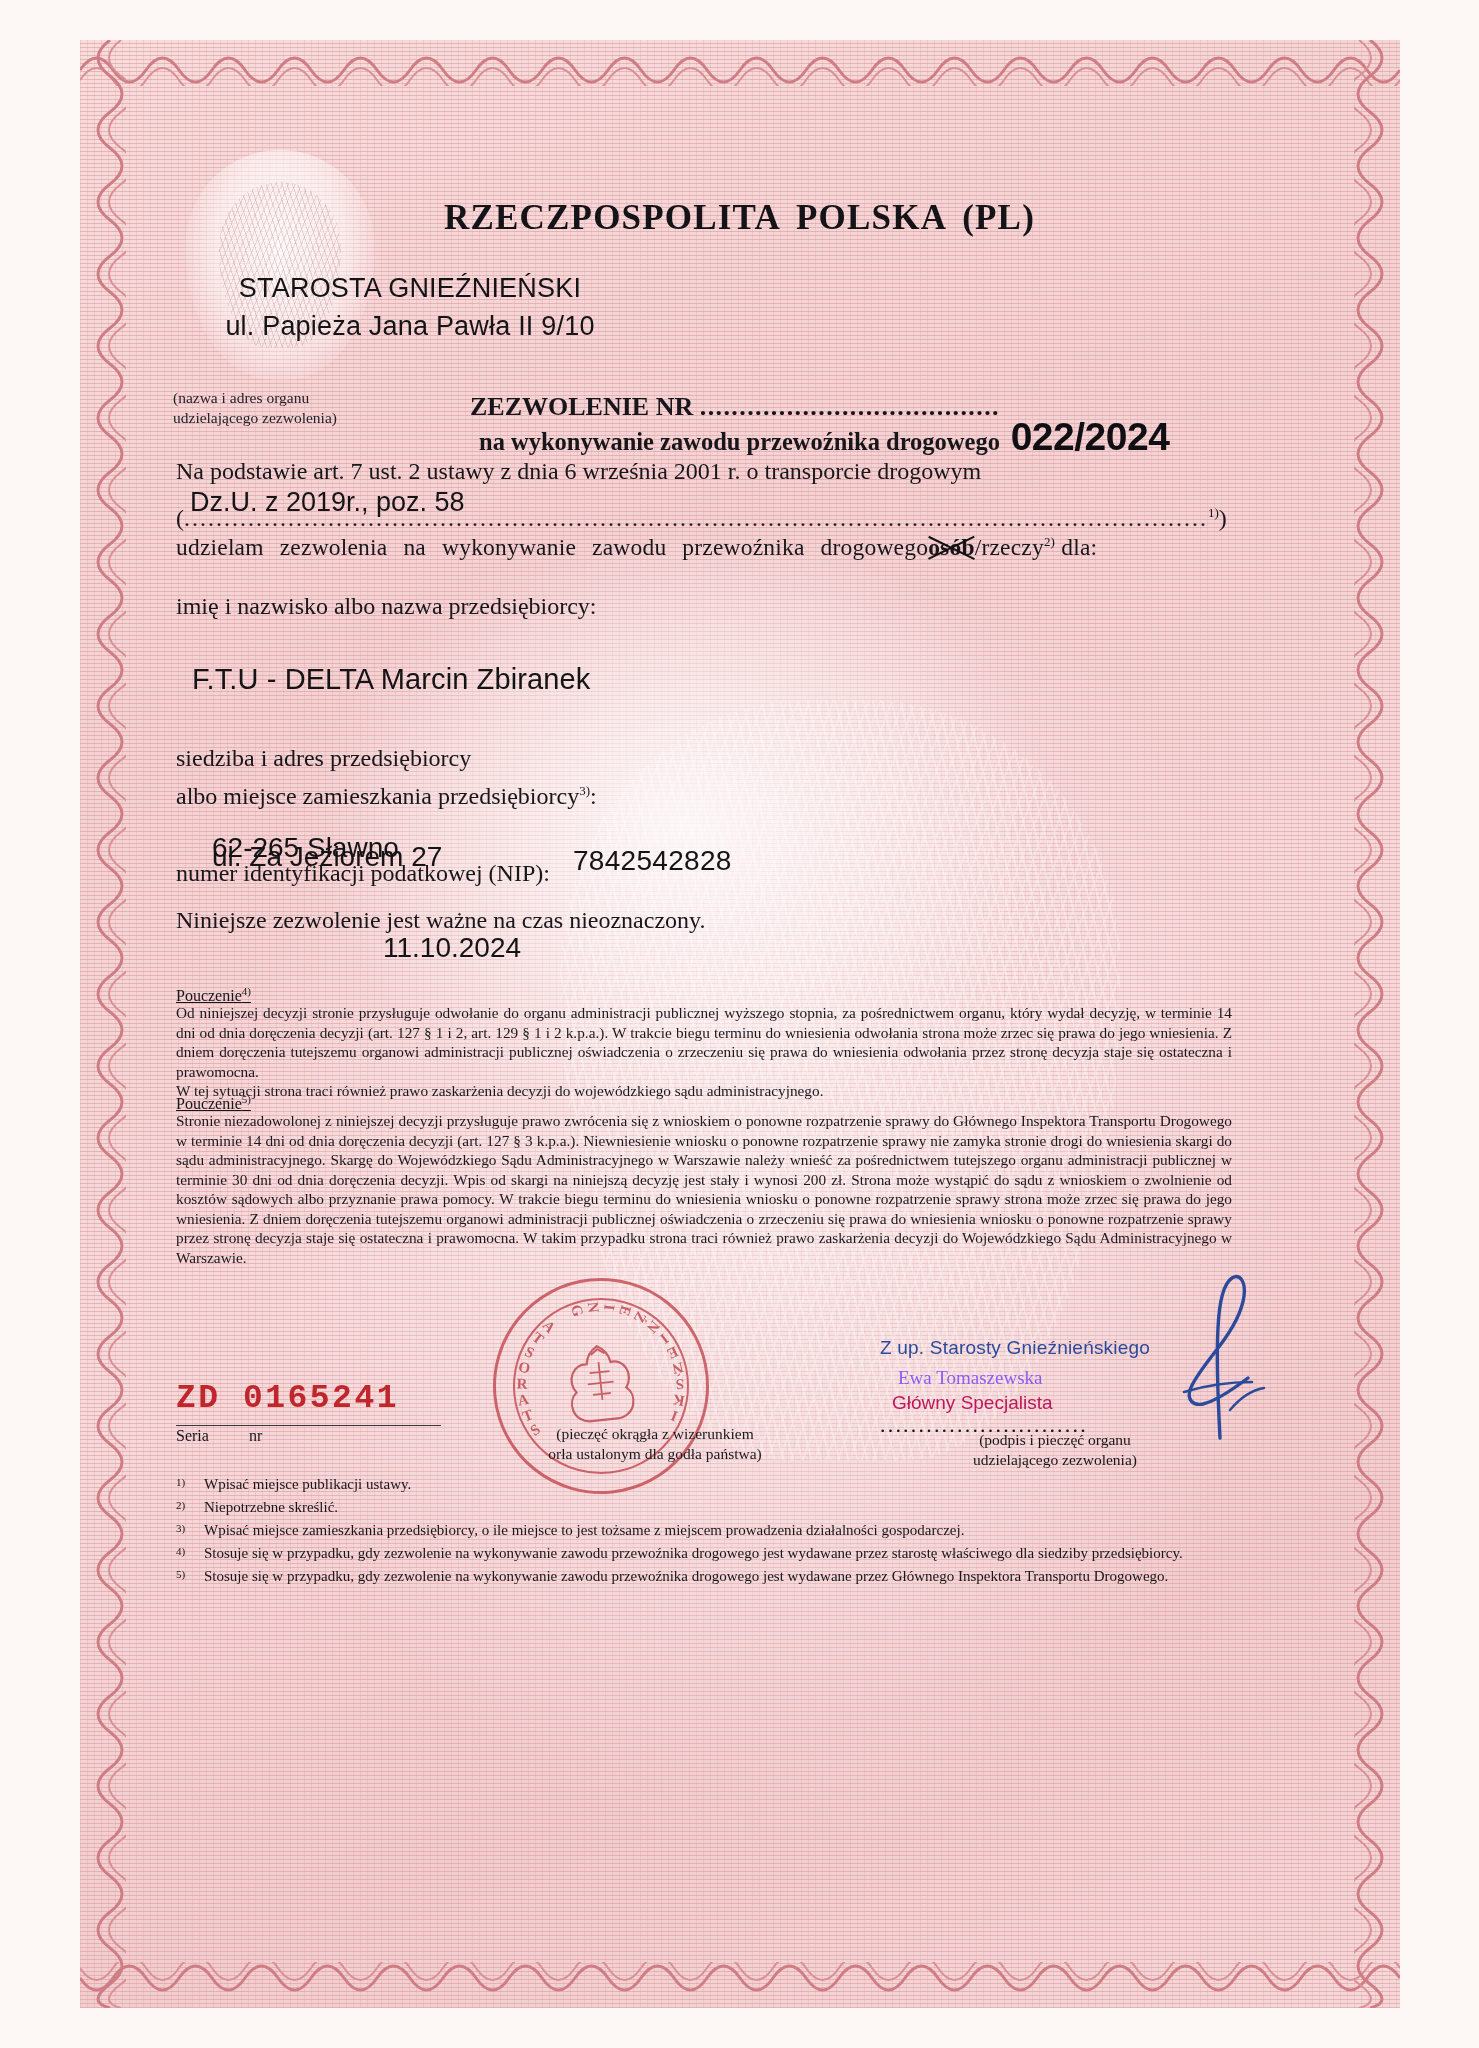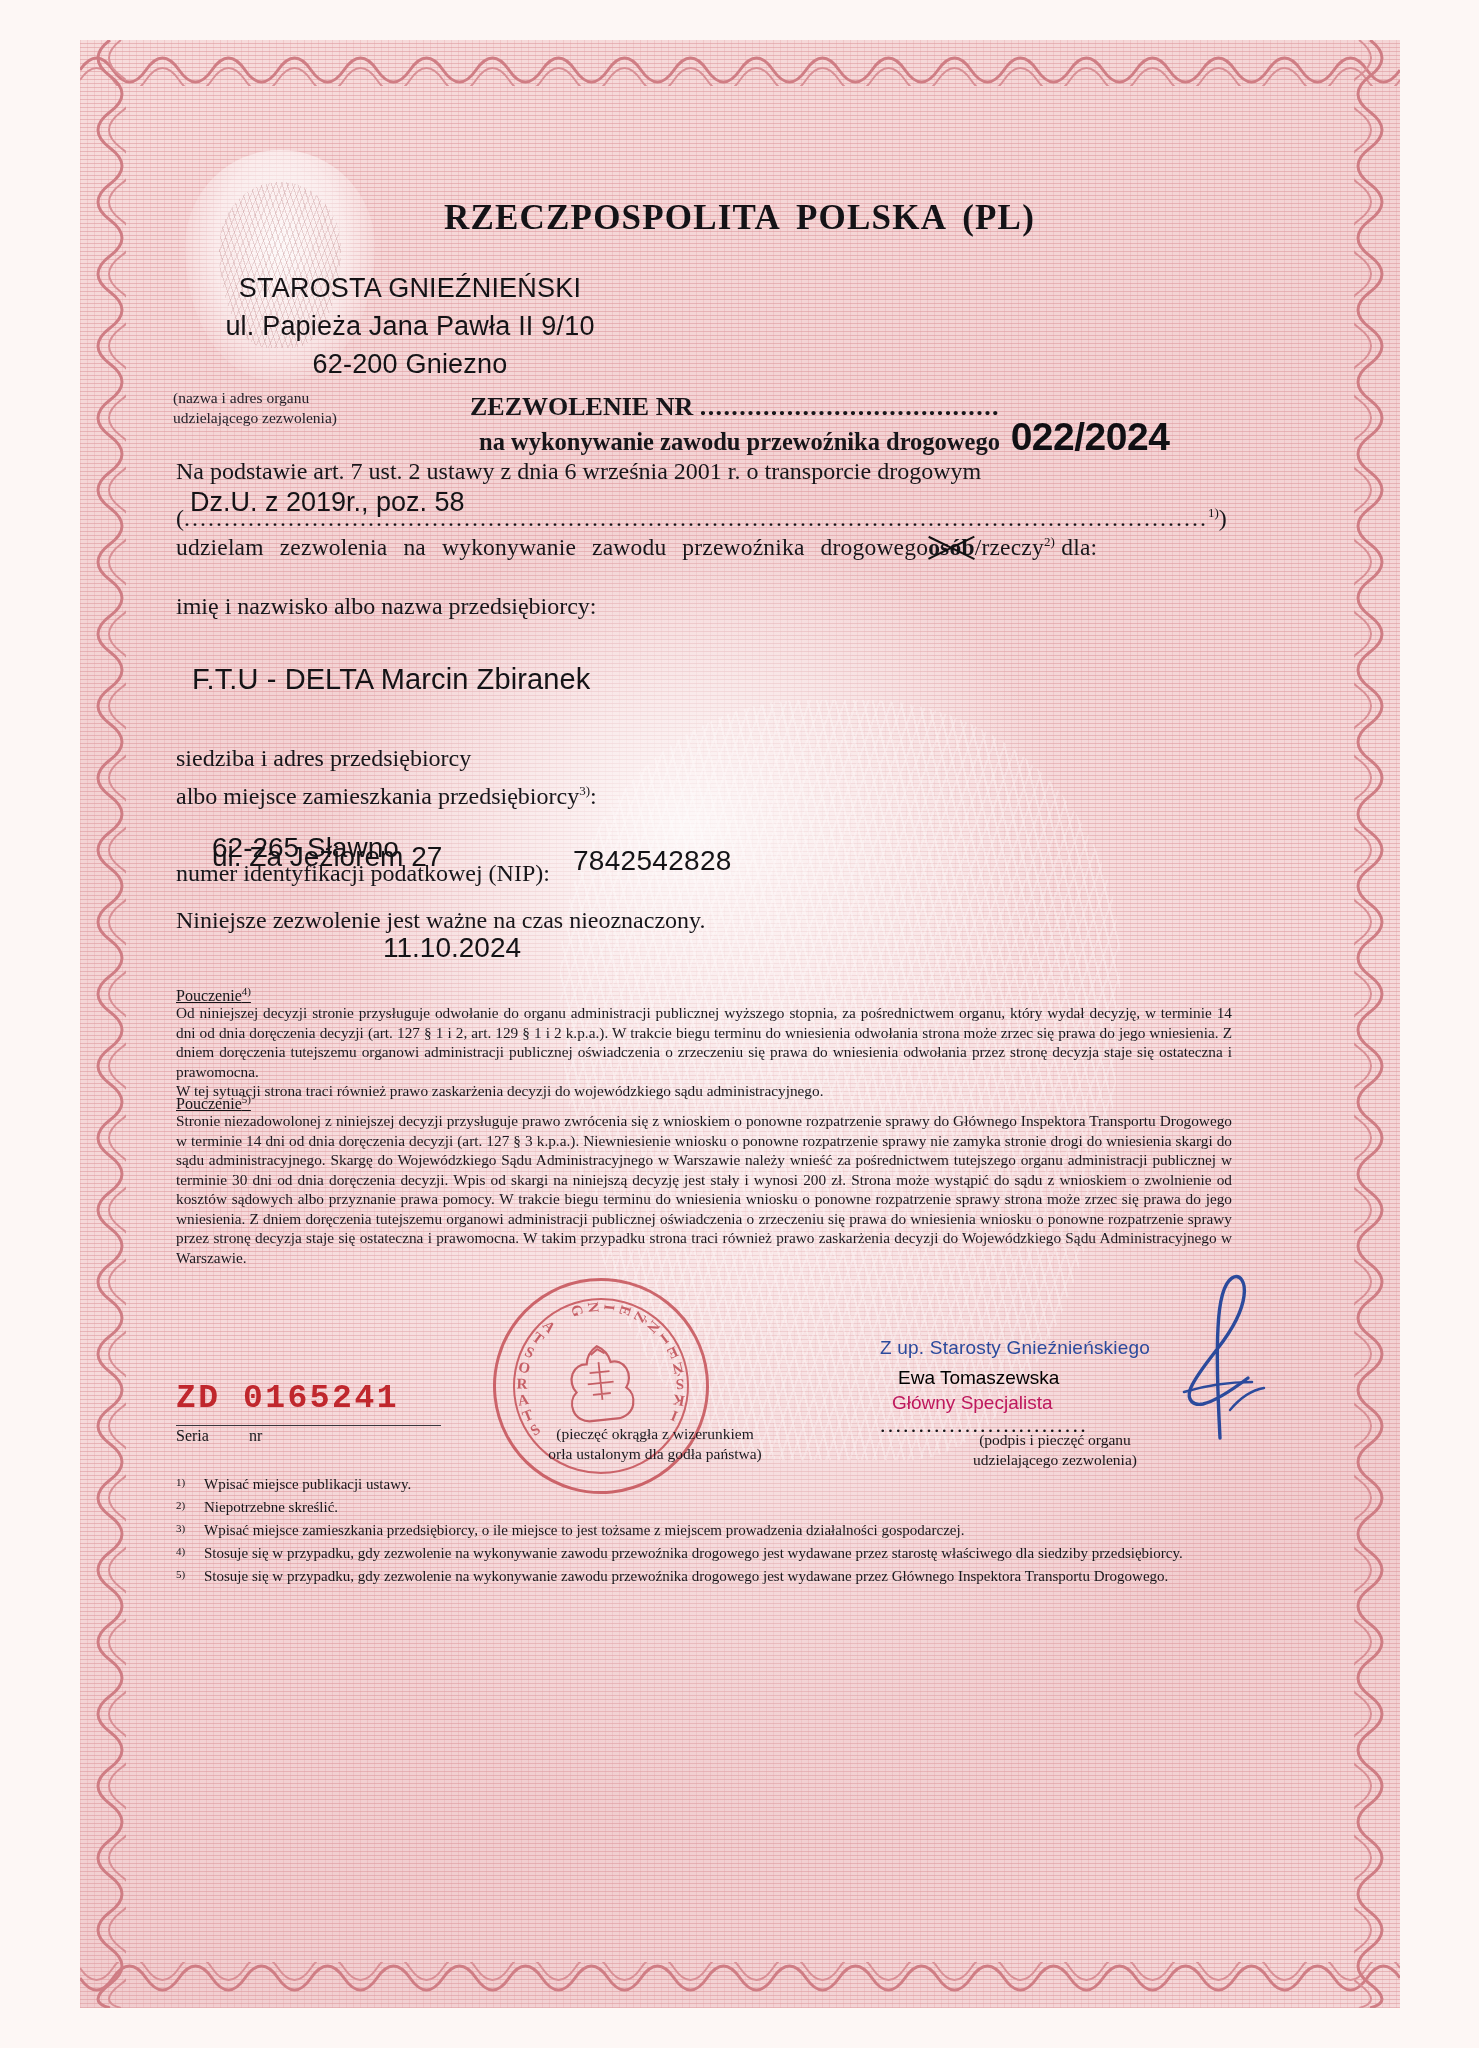--- a/index.html
+++ b/index.html
@@ -353,23 +353,23 @@
   #sig-zup {
     left: 880px; top: 1337px;
     width: 300px;
     font-family: "Liberation Sans", sans-serif;
     font-size: 19px;
     color: #2b4a9c;
     letter-spacing: .2px;
   }
   #sig-name {
     left: 898px; top: 1367px;
-    font-family: Liberation Sans, sans-serif;
+    font-family: Liberation Serif, serif;
     font-size: 19px;
-    color: #000000;
+    color: #8b5cf6;
   }
   #sig-role {
     left: 892px; top: 1392px;
     font-family: "Liberation Sans", sans-serif;
     font-size: 19px;
     color: #be185d;
   }
   #handwritten-sig {
     left: 1160px; top: 1270px;
     width: 140px; height: 175px;
@@ -435,21 +435,20 @@
   </div>
   <div id="ghost-eagle"></div>
 
   <div id="content">
 
     <div class="abs title-republic">RZECZPOSPOLITA  POLSKA  (PL)</div>
 
     <div class="abs typed" id="authority-block">
       <div>STAROSTA GNIEŹNIEŃSKI</div>
       <div>ul. Papieża Jana Pawła II 9/10</div>
-      <div>62-200 Gniezno</div>
     </div>
 
     <div class="abs" id="permit-number">022/2024</div>
 
     <div class="abs" id="authority-caption">
       <div>(nazwa i adres organu</div>
       <div>udzielającego zezwolenia)</div>
     </div>
 
     <div class="abs" id="zezwolenie-line">

